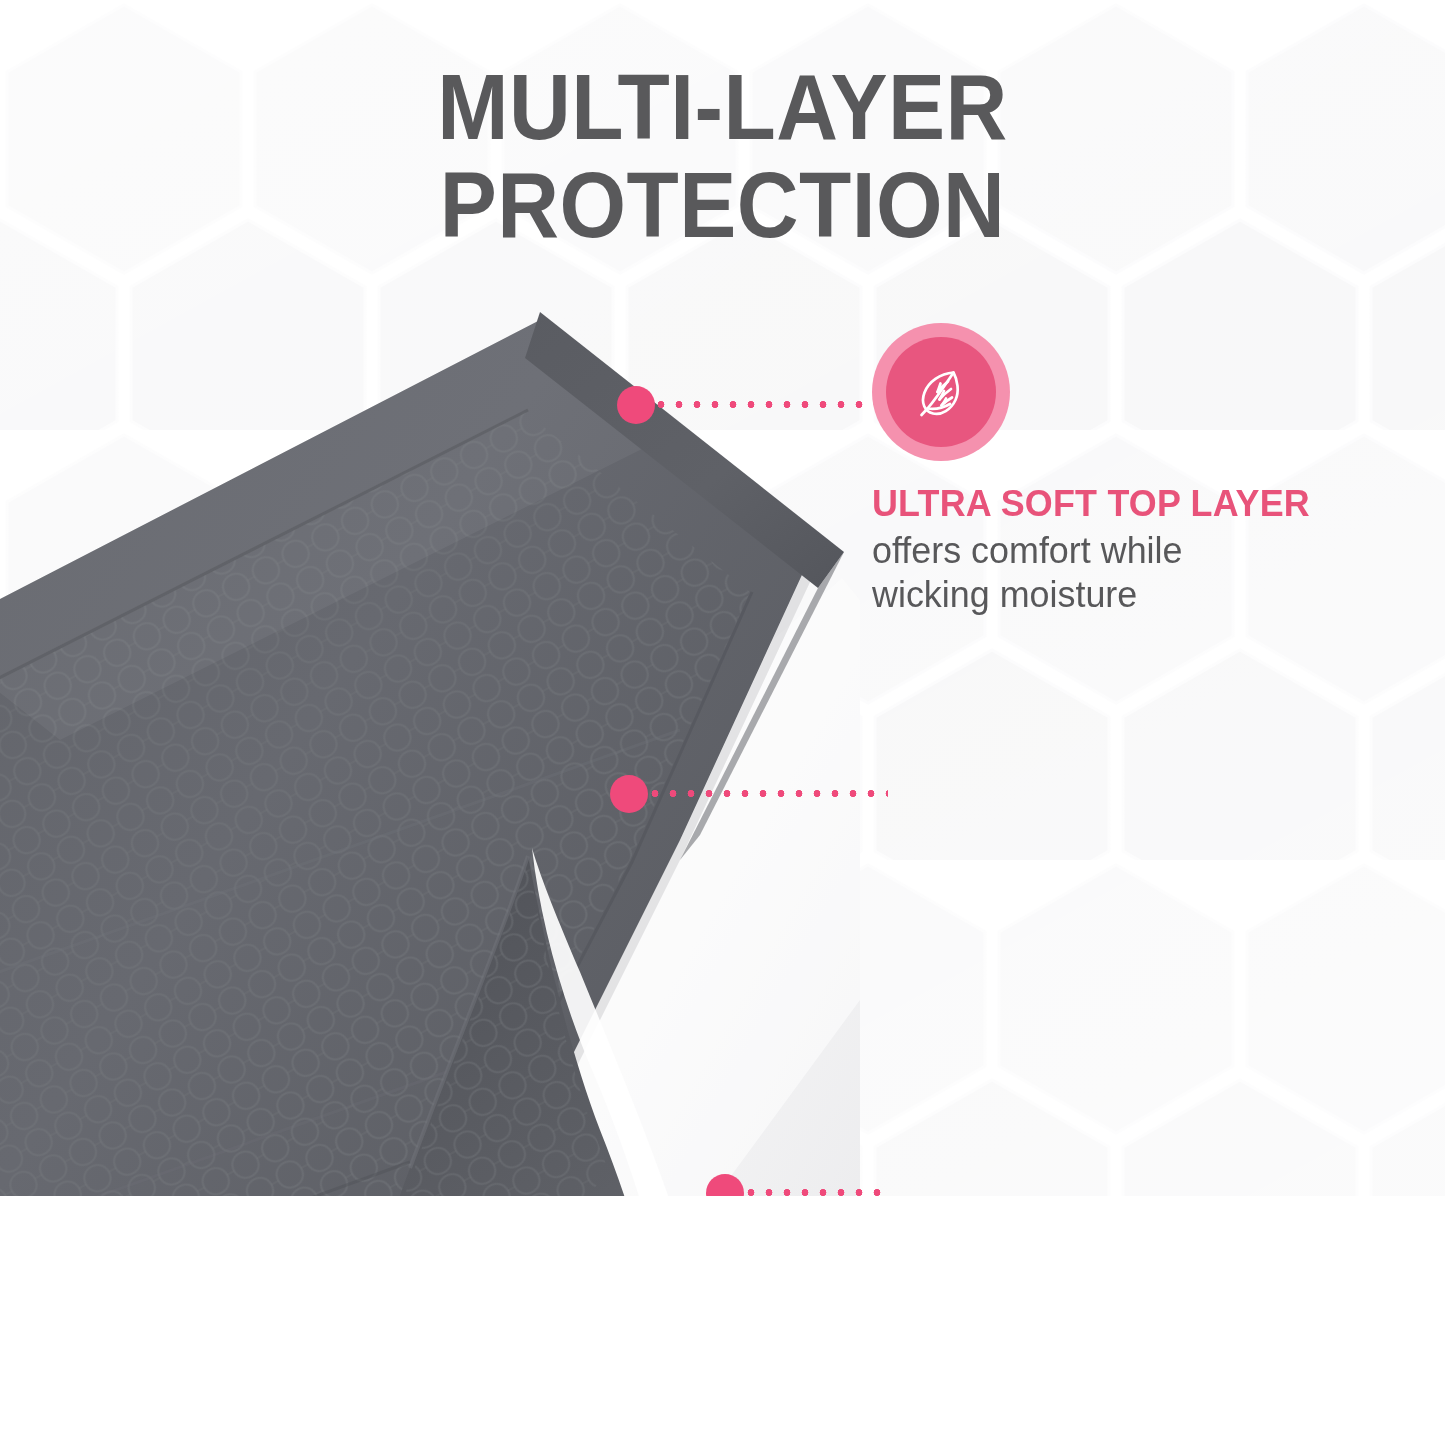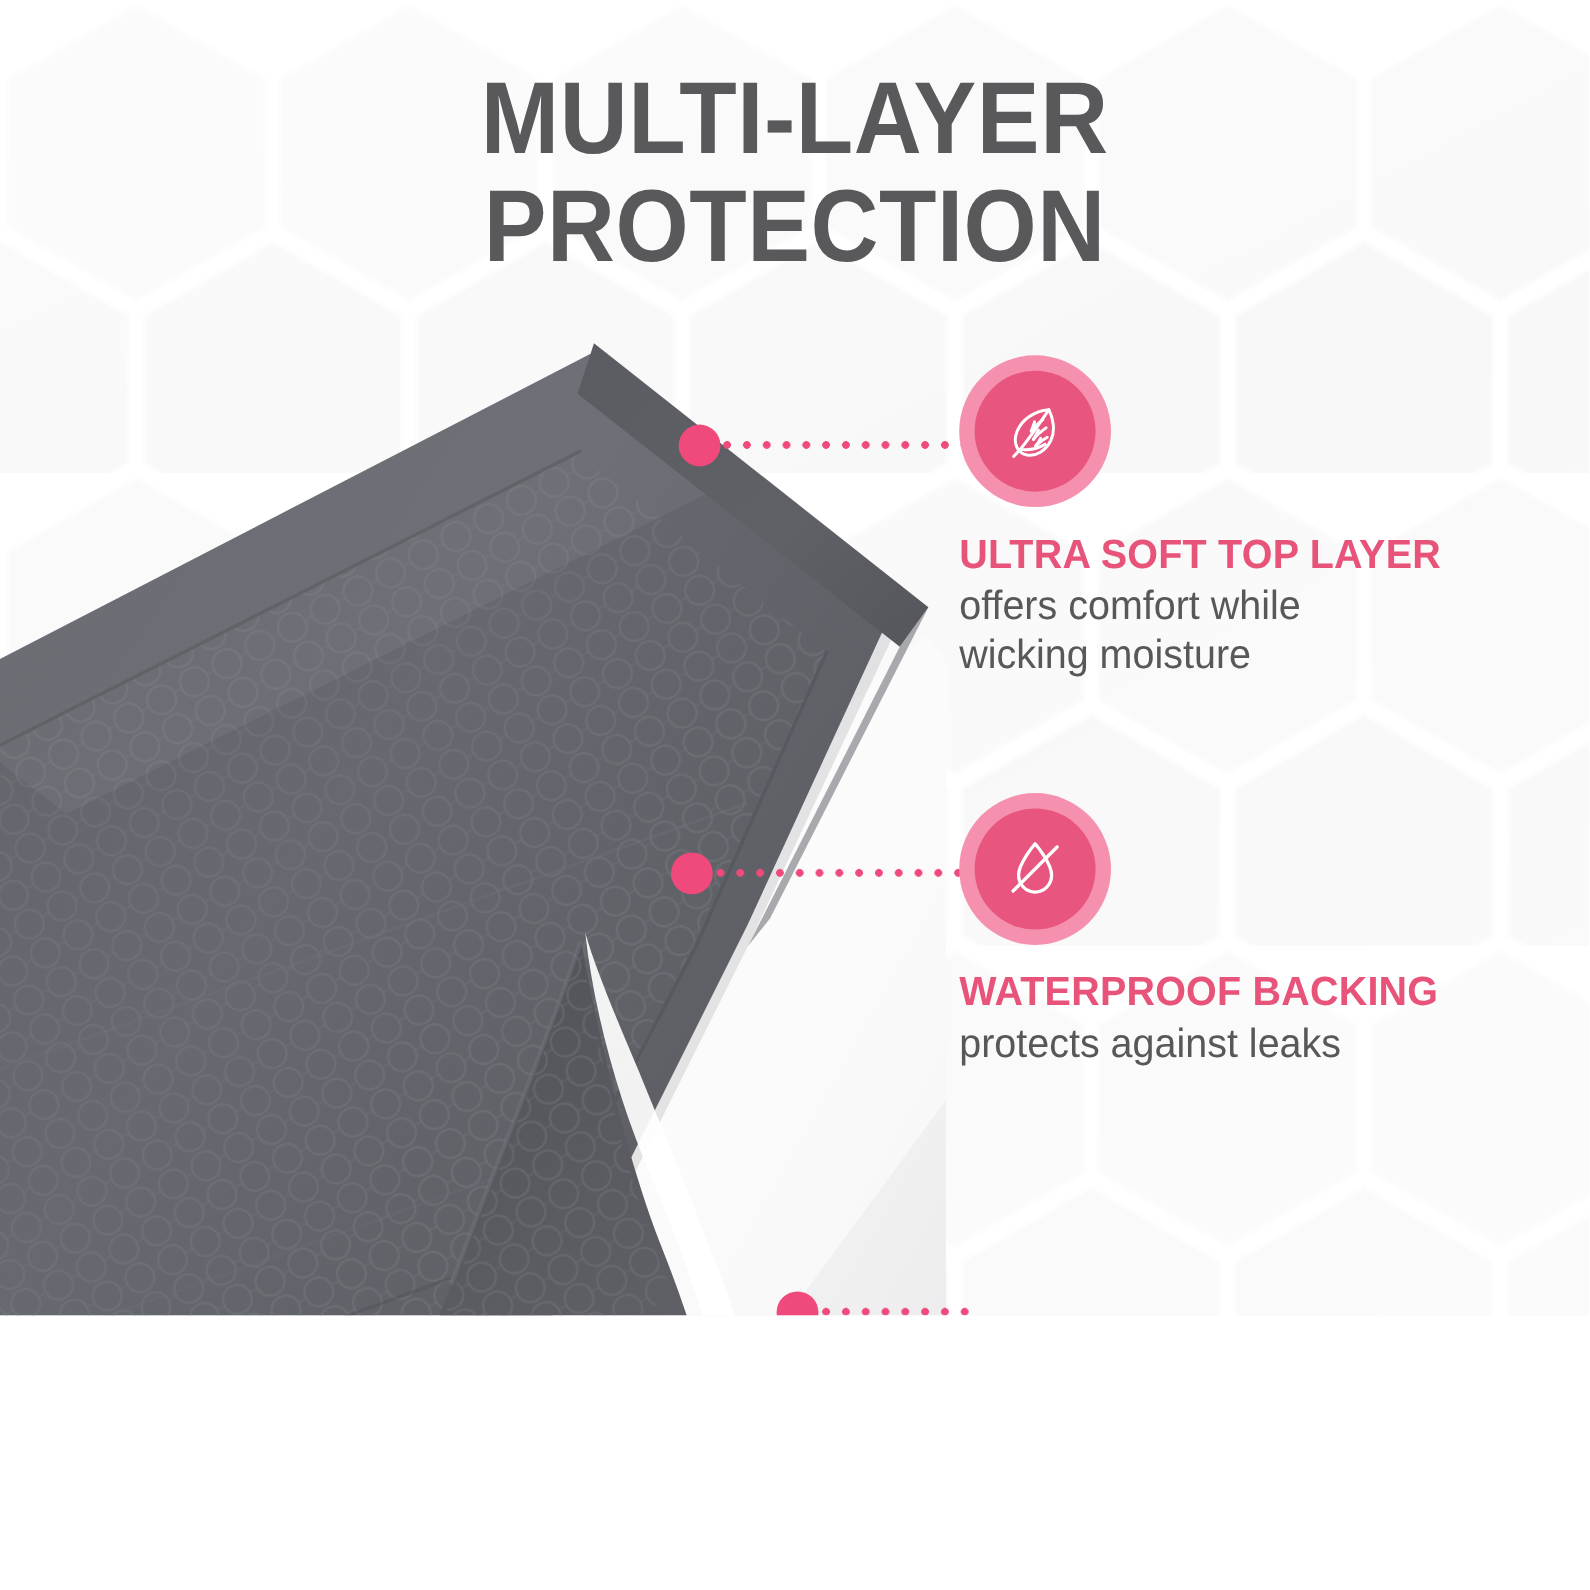--- a/index.html
+++ b/index.html
@@ -270,31 +270,15 @@
             <circle cx="33.2" cy="26.5" r="1.1" fill="#ffffff" stroke="none"></circle>
             <path d="M20.5 50.5 C27 51.5 36 50 43 46"></path>
           </g>
         </svg>
       </div>
     </div>
     <div class="f-head">ULTRA SOFT TOP LAYER</div>
     <div class="f-sub">offers comfort while wicking moisture</div>
   </div>
 
-  <div class="feature" style="top:721px;">
-    <div class="icon-wrap">
-      <div class="icon-ring"></div>
-      <div class="icon-core">
-        <svg width="66" height="66" viewBox="0 0 66 66">
-          <g fill="none" stroke="#ffffff" stroke-width="3" stroke-linecap="round" stroke-linejoin="round">
-            <path d="M33 10 C33 10 48 27.5 48 38.5 C48 47.2 41.3 54 33 54
-                     C24.7 54 18 47.2 18 38.5 C18 27.5 33 10 33 10 Z"></path>
-            <line x1="13" y1="53" x2="53" y2="13"></line>
-          </g>
-        </svg>
-      </div>
-    </div>
-    <div class="f-head">WATERPROOF BACKING</div>
-    <div class="f-sub wide">protects against leaks</div>
-  </div>
 
 
 </div>
 
 </body></html>

